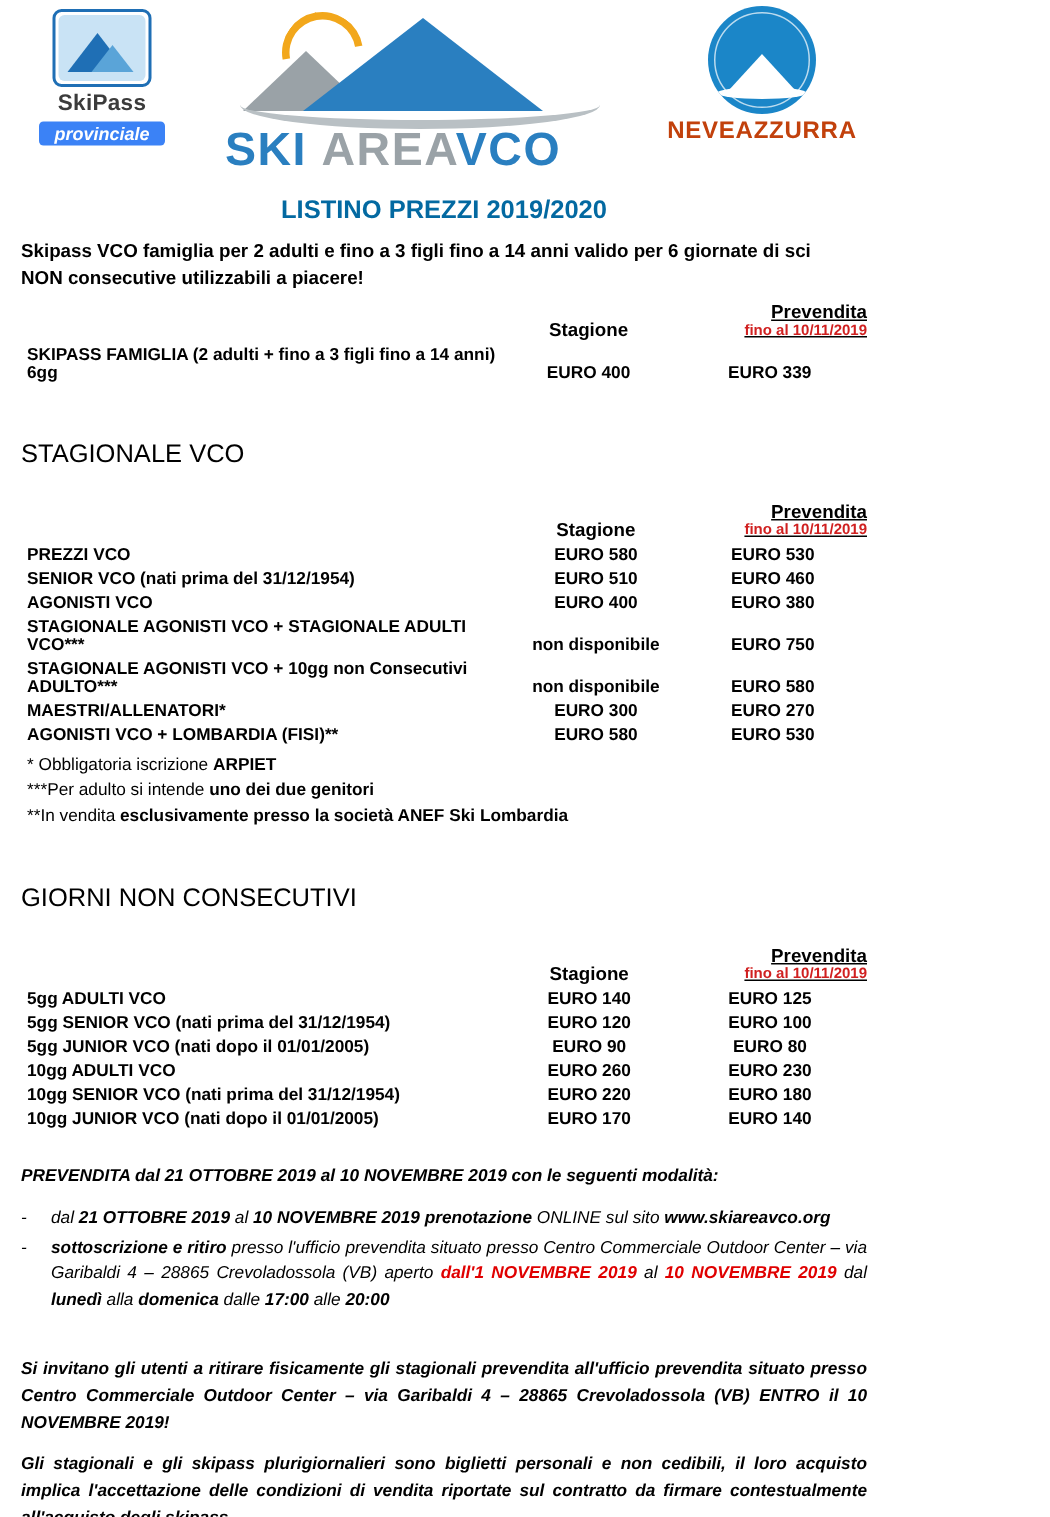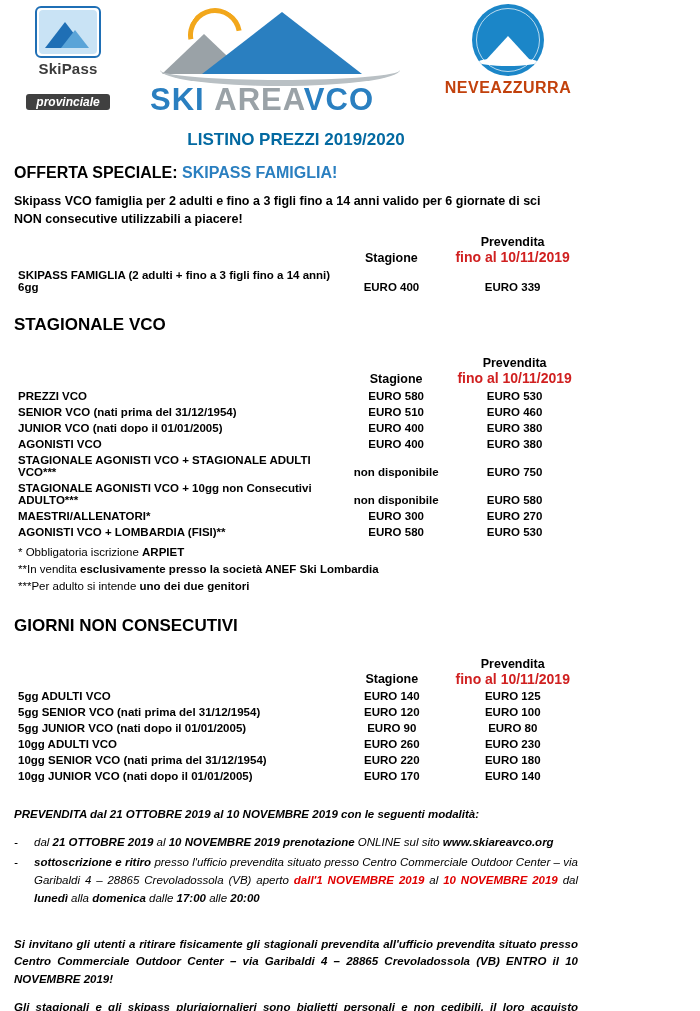--- a/index.html
+++ b/index.html
@@ -74,24 +74,24 @@
     color: #3b3b3b;
     margin-top: 2px;
     letter-spacing: .2px;
   }
   .logo-skipass .t2 {
     display: inline-block;
     font-size: 12px;
     font-weight: 700;
     font-style: italic;
     color: #ffffff;
-    background: #404040;
+    background: #3b82f6;
     padding: 1px 10px;
     border-radius: 3px;
-    margin-top: 17px;
+    margin-top: 4px;
   }
 
   .logo-ski-area {
     position: absolute;
     left: 150px;
     top: 2px;
     width: 270px;
     text-align: left;
   }
   .logo-ski-area .art {
@@ -213,22 +213,22 @@
 
   .intro {
     font-size: 12.5px;
     font-weight: 700;
     line-height: 1.45;
     margin-bottom: 6px;
   }
 
   .section-title {
     font-size: 17px;
-    font-weight: 700;
-    margin: 20px 0 6px 0;
+    font-weight: 400;
+    margin: 36px 0 6px 0;
   }
 
   
   table.prices {
     width: 100%;
     border-collapse: collapse;
     font-size: 11.5px;
     font-weight: 700;
   }
   table.prices th, table.prices td {
@@ -240,26 +240,27 @@
   table.prices .c-prev  { text-align: center; width: 150px; }
 
   .hdr-stag {
     font-size: 12.5px;
     font-weight: 700;
     text-align: center;
   }
   .hdr-prev {
     font-size: 12.5px;
     font-weight: 700;
-    text-align: center;
+    text-align: right;
     line-height: 1.05;
+    text-decoration: underline;
   }
   .hdr-prev .sub {
     display: block;
-    font-size: 14px;
+    font-size: 10px;
     color: #d02020;
     font-weight: 700;
     margin-top: 1px;
   }
   .spacer-row td { height: 10px; }
 
   .notes {
     font-size: 11.5px;
     line-height: 1.5;
     margin-top: 4px;
@@ -324,23 +325,20 @@
         <div class="base"></div>
       </div>
       <div class="name">NEVEAZZURRA</div>
     </div>
   </div>
 
   <div class="listino-title">LISTINO PREZZI 2019/2020</div>
 
   <div class="body-wrap">
 
-    <div class="offerta">
-      <span>OFFERTA SPECIALE</span><span>: </span><span class="blue">SKIPASS FAMIGLIA!</span>
-    </div>
 
     <div class="intro">
       <div>Skipass VCO famiglia per 2 adulti e fino a 3 figli fino a 14 anni valido per 6 giornate di sci</div>
       <div>NON consecutive  utilizzabili a piacere!</div>
     </div>
 
     <table class="prices">
       <tbody>
           <tr>
         <th class="c-label"></th>
@@ -381,25 +379,20 @@
         <td class="c-label">PREZZI VCO</td>
         <td class="c-stag">EURO 580</td>
         <td class="c-prev">EURO 530</td>
       </tr>
       <tr>
         <td class="c-label">SENIOR VCO (nati prima del 31/12/1954)</td>
         <td class="c-stag">EURO 510</td>
         <td class="c-prev">EURO 460</td>
       </tr>
       <tr>
-        <td class="c-label">JUNIOR VCO (nati dopo il 01/01/2005)</td>
-        <td class="c-stag">EURO 400</td>
-        <td class="c-prev">EURO 380</td>
-      </tr>
-      <tr>
         <td class="c-label">AGONISTI VCO</td>
         <td class="c-stag">EURO 400</td>
         <td class="c-prev">EURO 380</td>
       </tr>
       <tr>
         <td class="c-label">STAGIONALE AGONISTI VCO + STAGIONALE ADULTI VCO***</td>
         <td class="c-stag">non disponibile</td>
         <td class="c-prev">EURO 750</td>
       </tr>
       <tr>
@@ -415,22 +408,22 @@
       <tr>
         <td class="c-label">AGONISTI VCO + LOMBARDIA (FISI)**</td>
         <td class="c-stag">EURO 580</td>
         <td class="c-prev">EURO 530</td>
       </tr>
     </tbody>
       </table>
 
     <div class="notes">
       <div><span>* Obbligatoria iscrizione </span><b>ARPIET</b></div>
+      <div><span>***Per adulto si intende </span><b>uno dei due genitori</b></div>
       <div><span>**In vendita </span><b>esclusivamente presso la società ANEF Ski Lombardia</b></div>
-      <div><span>***Per adulto si intende </span><b>uno dei due genitori</b></div>
     </div>
 
     <div class="section-title">GIORNI NON CONSECUTIVI</div>
 
     <table class="prices">
       <tbody>
           <tr class="spacer-row">
             <td colspan="3"></td>
           </tr>
       <tr>

